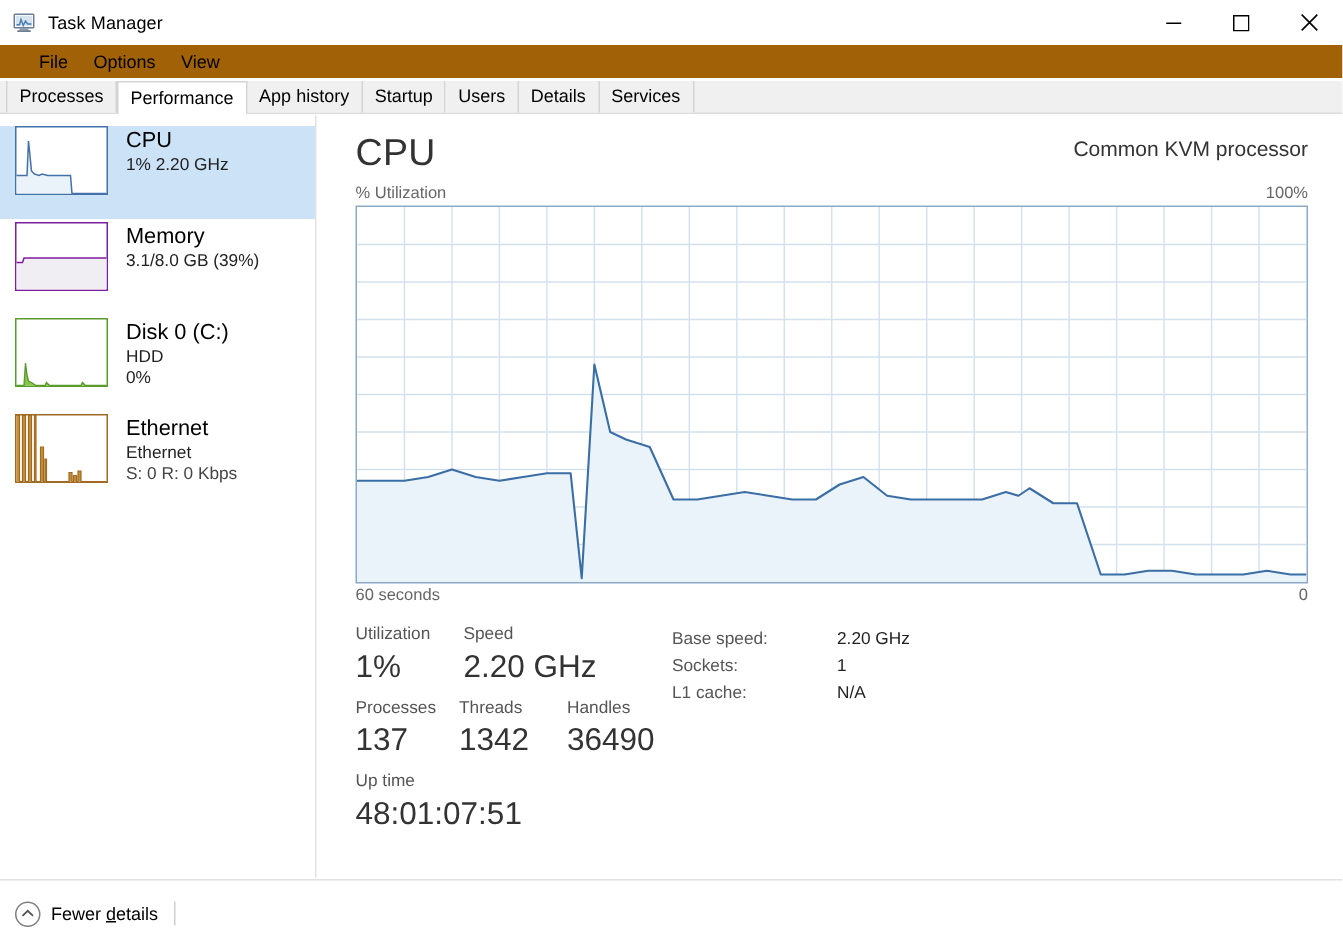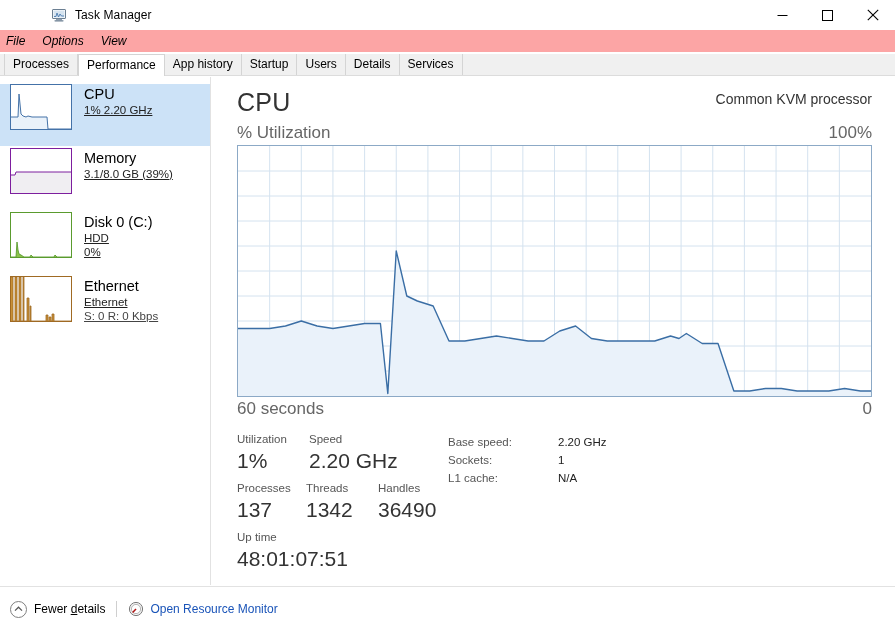--- a/index.html
+++ b/index.html
@@ -15,21 +15,21 @@
     position: relative;
     width: 895px; height: 631px;
     background: #ffffff;
   }
 
   
   .titlebar {
     position: absolute; top: 0; left: 0;
     width: 895px; height: 30px;
     background: #ffffff;
-    display: flex; align-items: center; padding-left: 43px;
+    display: flex; align-items: center;
   }
   .title-icon {
     width: 16px; height: 16px;
     margin-left: 8px; margin-right: 8px;
     position: relative; flex: 0 0 auto;
   }
   .title-text {
     font-size: 12px; color: #000000;
     letter-spacing: 0.1px;
   }
@@ -42,23 +42,22 @@
     display: flex; align-items: center; justify-content: center;
     background: transparent;
   }
   .win-btn svg { display: block; }
 
   
   .menubar {
     position: absolute; top: 30px; left: 0;
     width: 895px; height: 22px;
     display: flex; align-items: center;
-    background: #fca5a5;
-    padding-left: 0;
-    font-style: italic;
+    background: #a16207;
+    padding-left: 20px;
   }
   .menu-item {
     font-size: 12px; color: #000000;
     padding: 2px 9px 2px 6px;
     margin-right: 2px;
     line-height: 16px;
   }
 
   
   .tabbar {
@@ -112,21 +111,20 @@
   }
   .thumb svg { display: block; width: 100%; height: 100%; }
   .side-text { margin-left: 12px; padding-top: 1px; }
   .side-title {
     font-size: 14.5px; color: #000000;
     line-height: 18px; font-weight: 400;
   }
   .side-sub {
     font-size: 11.5px; color: #222222;
     line-height: 14px;
-    text-decoration: underline;
   }
   .side-sub.gray { color: #444444; }
 
   
   .main {
     position: absolute; top: 77px; left: 212px;
     width: 683px; height: 508px;
     background: #ffffff;
   }
   .main-head {
@@ -140,21 +138,21 @@
     letter-spacing: 0.2px;
   }
   .main-subtitle {
     position: absolute; right: 23px; top: 14px;
     font-size: 14px; color: #333333;
   }
   .axis-row {
     display: flex; justify-content: space-between;
     align-items: baseline;
     padding: 0 23px 2px 25px;
-    font-size: 17px; color: #666666;
+    font-size: 11px; color: #666666;
   }
   .chart-wrap {
     margin: 0 23px 0 25px;
     height: 252px;
     border: 1px solid #8ca9c6;
     position: relative;
     background: #ffffff;
   }
   .chart-wrap svg { display: block; width: 100%; height: 100%; }
   .axis-row.bottom { padding-top: 2px; }
@@ -459,25 +457,15 @@
   <div class="footer">
     <div class="footer-btn">
       <span class="chev-circle">
         <svg width="9" height="6" viewBox="0 0 9 6">
             <polyline points="1,4.6 4.5,1.2 8,4.6" fill="none" stroke="#555" stroke-width="1.2"></polyline>
           </svg>
       </span>
       <span><span>Fewer </span><u>d</u><span>etails</span></span>
     </div>
     <div class="footer-sep"></div>
-    <div class="footer-link">
-      <span class="res-icon">
-        <svg width="16" height="16" viewBox="0 0 16 16">
-          <circle cx="8" cy="8" r="6.6" fill="#f2f2f2" stroke="#7a7a7a" stroke-width="1"></circle>
-          <circle cx="8" cy="8" r="4.6" fill="#ffffff" stroke="#9a9a9a" stroke-width="0.7"></circle>
-          <line x1="8" y1="8" x2="4.6" y2="11.6" stroke="#b01414" stroke-width="1.5"></line>
-        </svg>
-      </span>
-      <span>Open Resource Monitor</span>
-    </div>
   </div>
 
 </div>
 
 </body></html>

